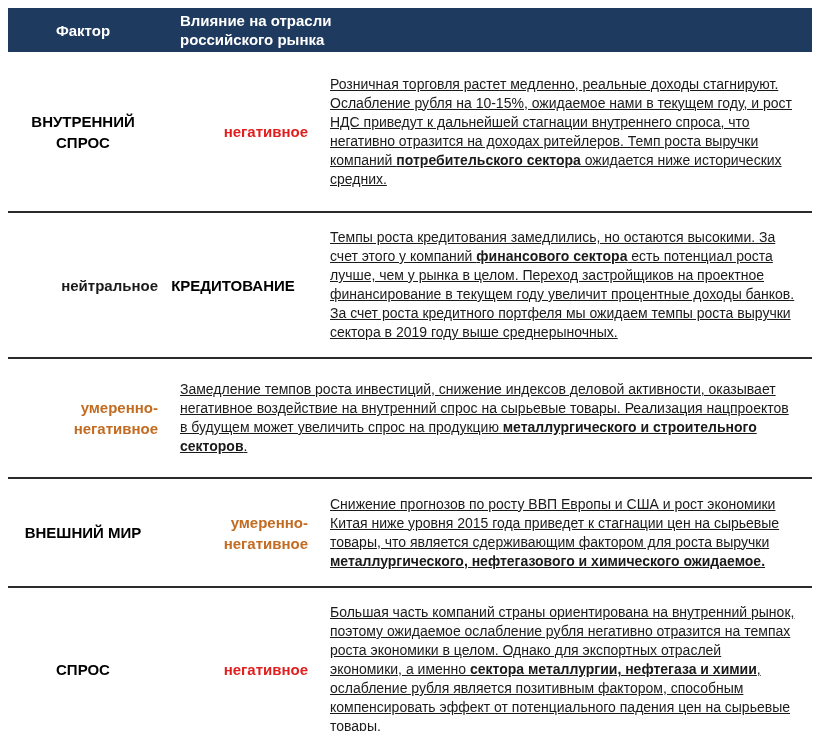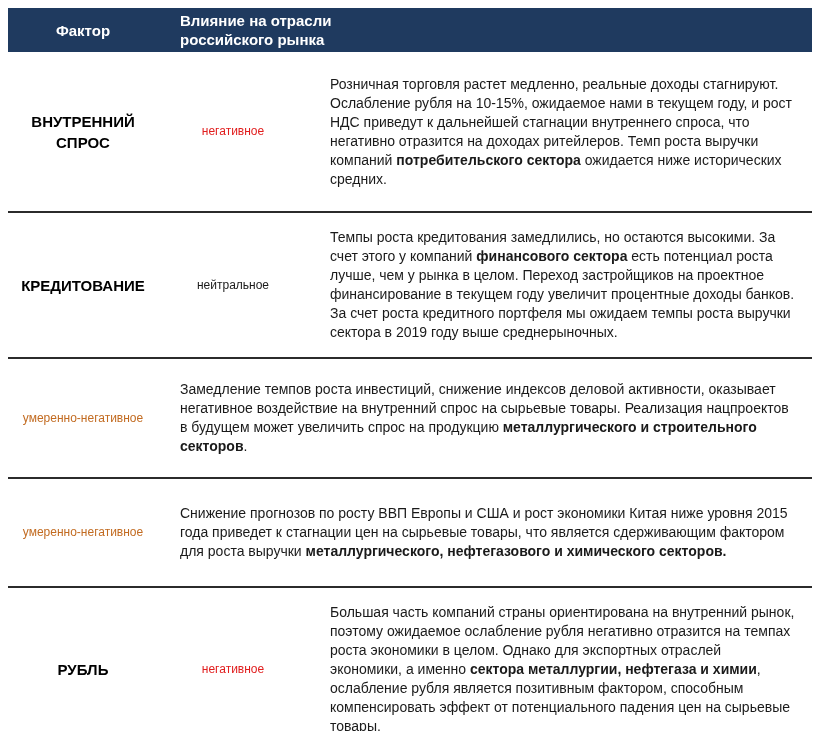--- a/index.html
+++ b/index.html
@@ -47,33 +47,35 @@
   .trow:nth-child(4){min-height:109px;}
   .trow:nth-child(5){min-height:140px;}
   .factor{
     font-weight:bold;
     font-size:15px;
     line-height:21px;
     color:#000000;
     display:block;
   }
   .impact{
-    font-weight:normal;
-    font-size:12px;
+    font-weight:bold;
+    font-size:15px;
     line-height:21px;
     display:block;
+    text-align:right;
   }
   .impact.negative{color:var(--negative);}
   .impact.neutral{color:var(--neutral);}
   .impact.moderate{color:var(--moderate);}
   .desc{
     margin:15px 0;
     font-size:14px;
     line-height:19px;
     color:var(--text);
+    text-decoration:underline;
   }
   .desc .b{font-weight:bold;}
 </style>
 </head>
 <body>
 
 <div class="sheet">
   <div class="thead">
     <div class="th col-factor">Фактор</div>
     <div class="th col-desc">Влияние на отрасли
@@ -86,52 +88,55 @@
     </div>
     <div class="td col-impact">
       <span class="impact negative">негативное</span>
     </div>
     <div class="td col-desc">
       <p class="desc"><span>Розничная торговля растет медленно, реальные доходы стагнируют. Ослабление рубля на 10-15%, ожидаемое нами в текущем году, и рост НДС приведут к дальнейшей стагнации внутреннего спроса, что негативно отразится на доходах ритейлеров. Темп роста выручки компаний </span><span class="b">потребительского сектора</span><span> ожидается ниже исторических средних.</span></p>
     </div>
   </div>
 
   <div class="trow">
+    <div class="td col-impact">
+      <span class="impact neutral">нейтральное</span>
+    </div>
     <div class="td col-factor">
       <span class="factor">КРЕДИТОВАНИЕ</span>
-    </div>
-    <div class="td col-impact">
-      <span class="impact neutral">нейтральное</span>
     </div>
     <div class="td col-desc">
       <p class="desc"><span>Темпы роста кредитования замедлились, но остаются высокими. За счет этого у компаний </span><span class="b">финансового сектора</span><span> есть потенциал роста лучше, чем у рынка в целом. Переход застройщиков на проектное финансирование в текущем году увеличит процентные доходы банков. За счет роста кредитного портфеля мы ожидаем темпы роста выручки сектора в 2019 году выше среднерыночных.</span></p>
     </div>
   </div>
 
   <div class="trow">
     <div class="td col-impact">
       <span class="impact moderate">умеренно-негативное</span>
     </div>
     <div class="td col-desc">
       <p class="desc"><span>Замедление темпов роста инвестиций, снижение индексов деловой активности, оказывает негативное воздействие на внутренний спрос на сырьевые товары. Реализация нацпроектов в будущем может увеличить спрос на продукцию </span><span class="b">металлургического и строительного секторов</span><span>.</span></p>
     </div>
   </div>
 
   <div class="trow">
+    <div class="td col-factor">
+      <span class="factor">ВНЕШНИЙ МИР</span>
+    </div>
     <div class="td col-impact">
       <span class="impact moderate">умеренно-негативное</span>
     </div>
     <div class="td col-desc">
-      <p class="desc"><span>Снижение прогнозов по росту ВВП Европы и США и рост экономики Китая ниже уровня 2015 года приведет к стагнации цен на сырьевые товары, что является сдерживающим фактором для роста выручки </span><span class="b">металлургического, нефтегазового и химического секторов.</span></p>
+      <p class="desc"><span>Снижение прогнозов по росту ВВП Европы и США и рост экономики Китая ниже уровня 2015 года приведет к стагнации цен на сырьевые товары, что является сдерживающим фактором для роста выручки </span><span class="b">металлургического, нефтегазового и химического ожидаемое.</span></p>
     </div>
   </div>
 
   <div class="trow">
     <div class="td col-factor">
-      <span class="factor">РУБЛЬ</span>
+      <span class="factor">СПРОС</span>
     </div>
     <div class="td col-impact">
       <span class="impact negative">негативное</span>
     </div>
     <div class="td col-desc">
       <p class="desc"><span>Большая часть компаний страны ориентирована на внутренний рынок, поэтому ожидаемое ослабление рубля негативно отразится на темпах роста экономики в целом. Однако для экспортных отраслей экономики, а именно </span><span class="b">сектора металлургии, нефтегаза и химии</span><span>, ослабление рубля является позитивным фактором, способным компенсировать эффект от потенциального падения цен на сырьевые товары.</span></p>
     </div>
   </div>
 </div>
 

